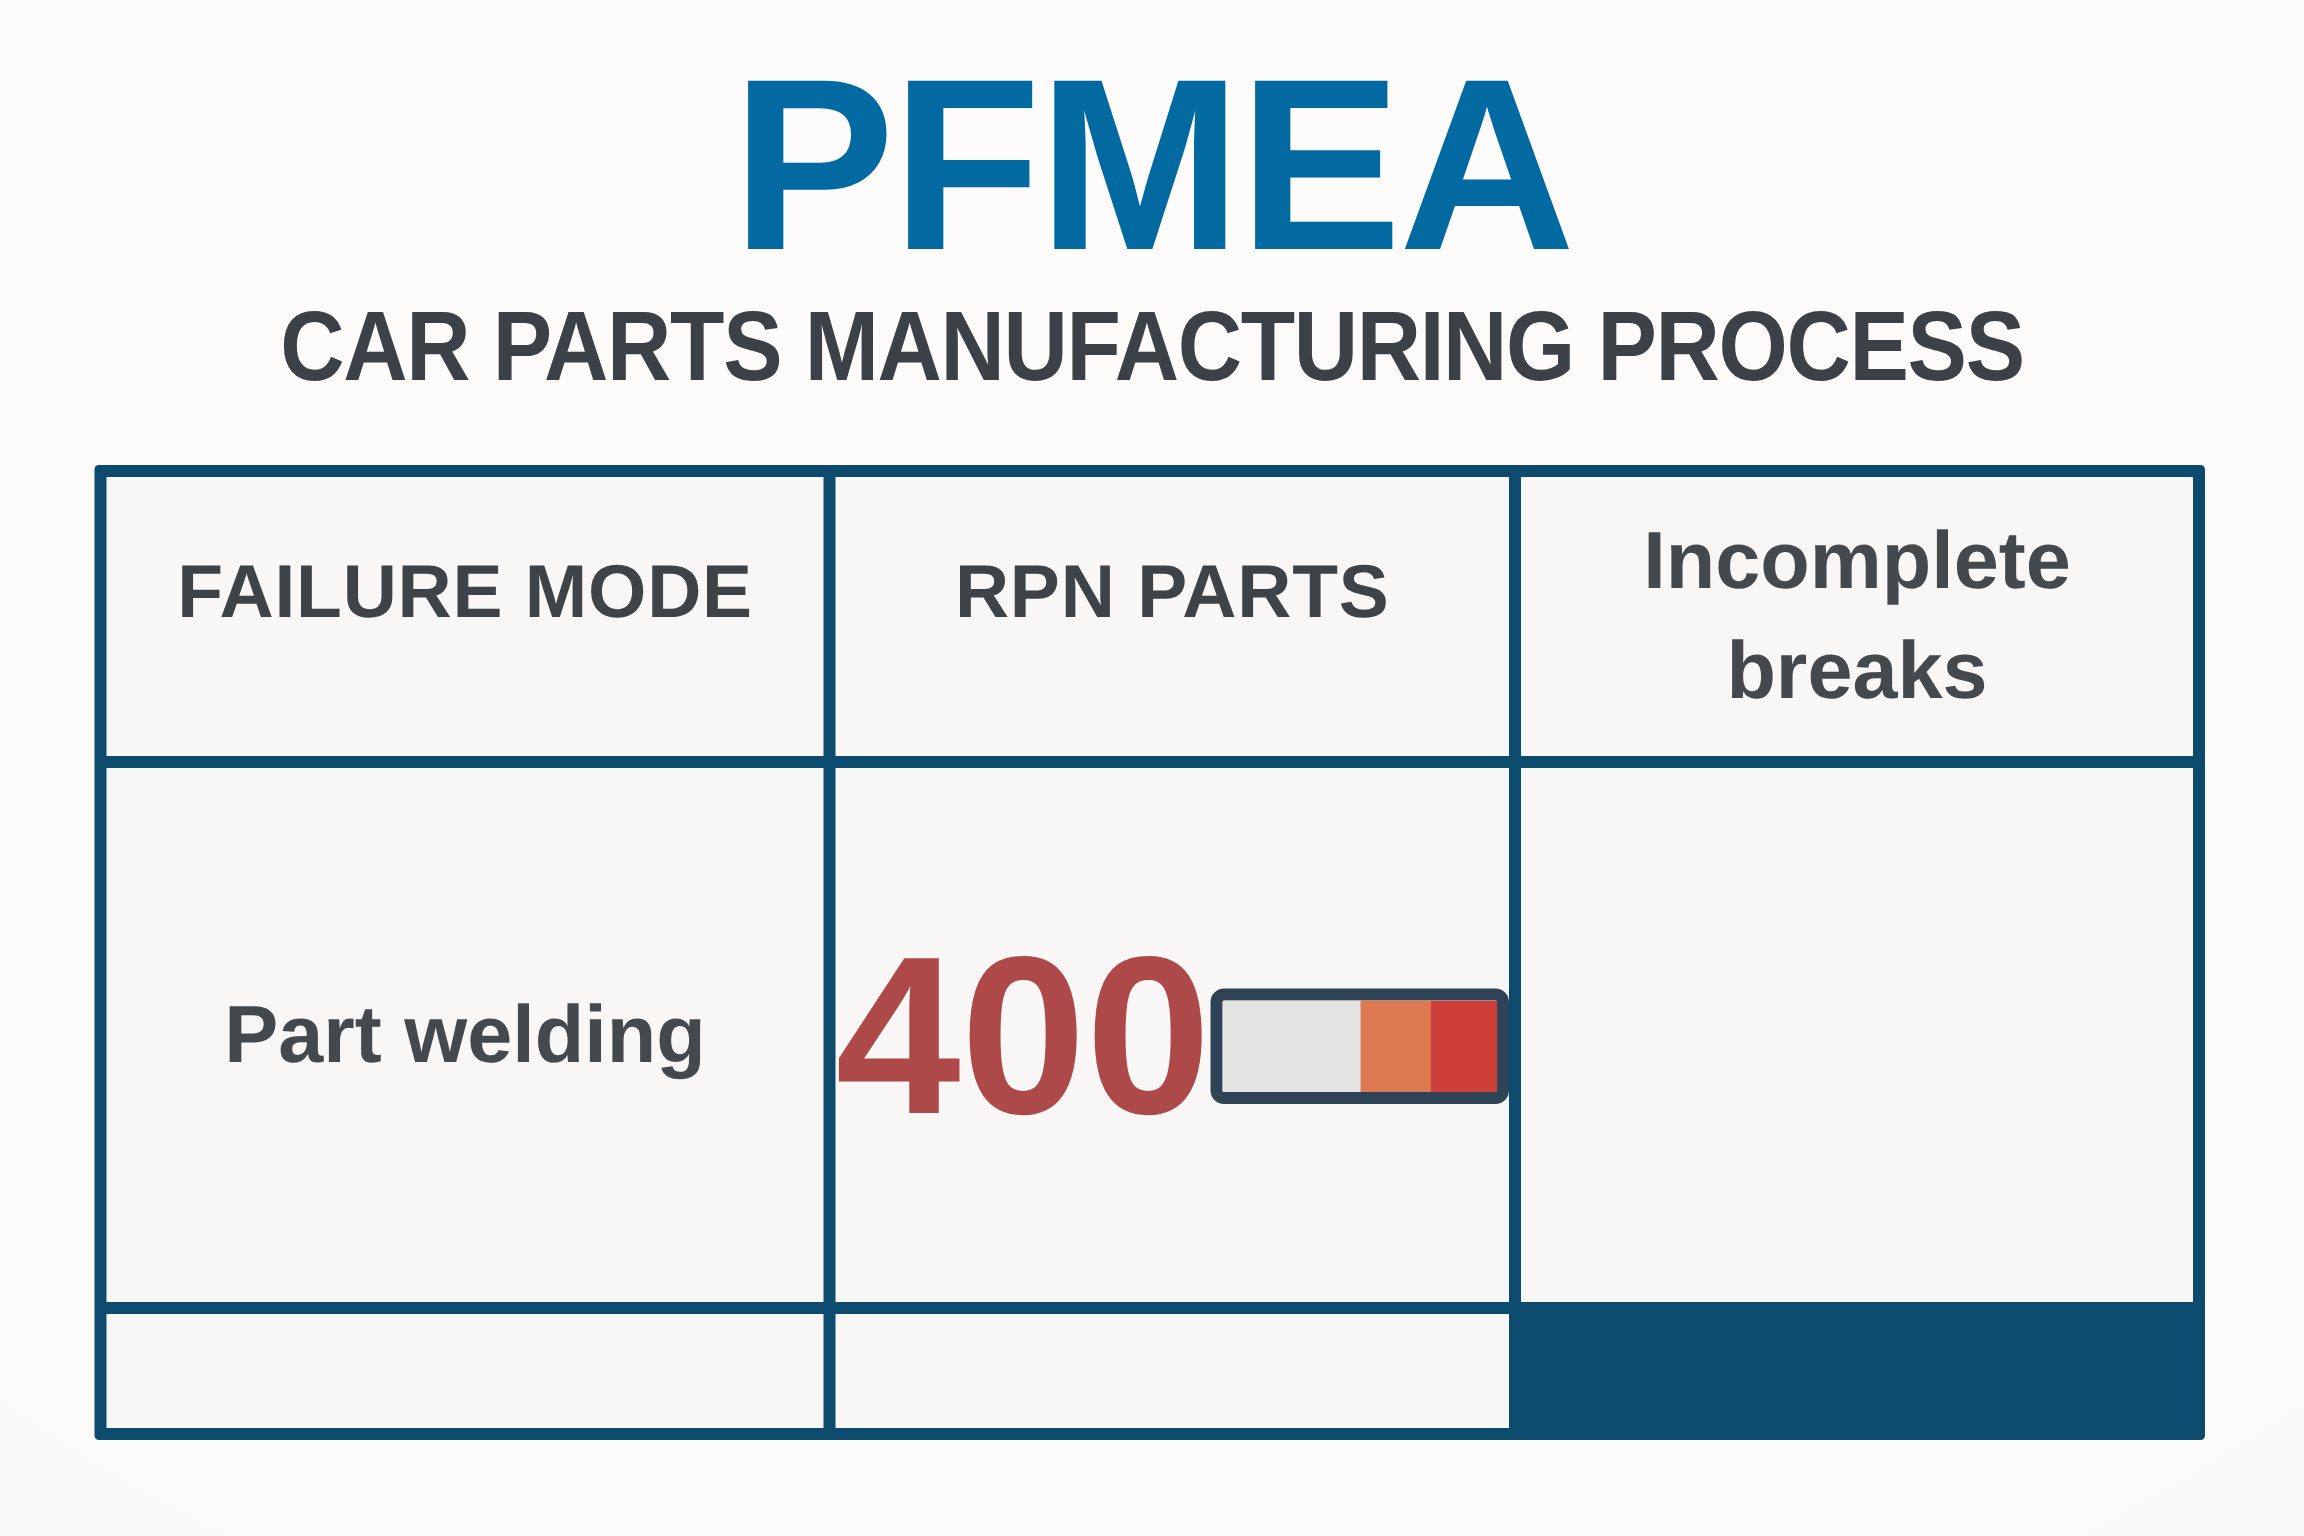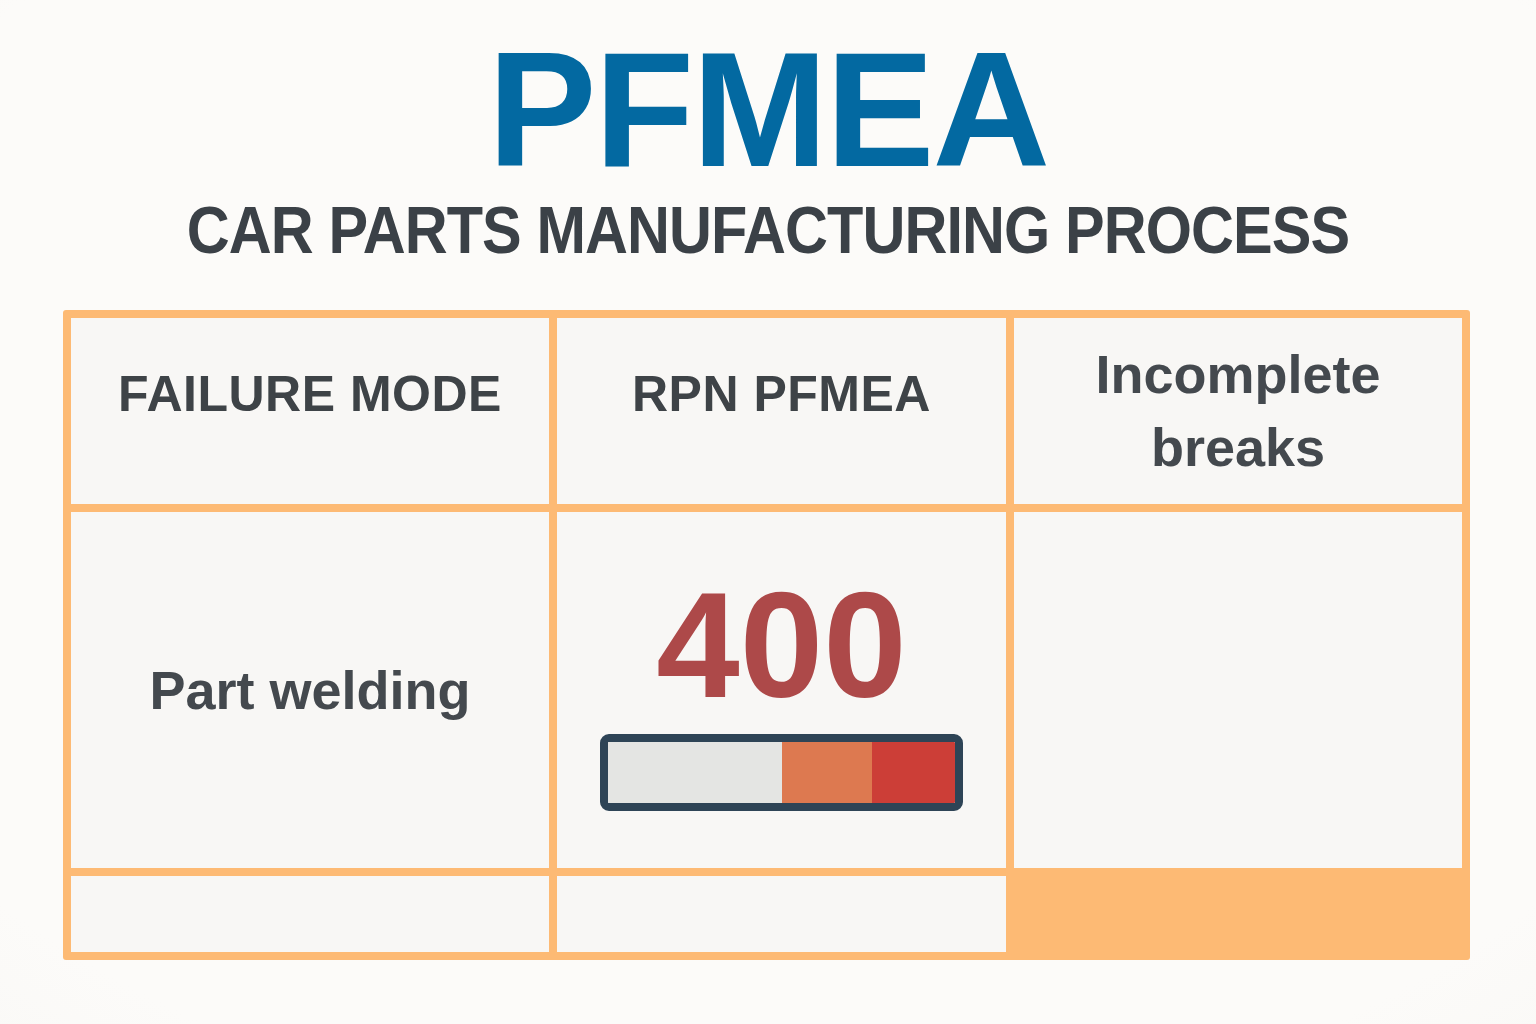--- a/index.html
+++ b/index.html
@@ -38,21 +38,21 @@
     color: #3b4147;
     transform: scaleX(0.90);
     transform-origin: 50% 0;
   }
   .pfmea-table {
     position: absolute;
     left: 63px;
     top: 310px;
     width: 1407px;
     height: 650px;
-    background: #fdba74;
+    background: #0c4a6e;
     border-radius: 3px;
     padding: 8px;
     display: grid;
     grid-template-columns: 478px 449px 448px;
     grid-template-rows: 186px 356px 76px;
     gap: 8px;
   }
   .cell {
     background: #f8f7f5;
     display: flex;
@@ -70,21 +70,21 @@
     color: #3e4347;
   }
   .cell.td {
     padding: 0 30px;
     font-size: 54px;
     line-height: 1.35;
     font-weight: bold;
     color: #44494e;
   }
   .cell.rpn {
-    flex-direction: column;
+    flex-direction: row;
     padding: 0;
   }
   .rpn-number {
     font-size: 150px;
     line-height: 1;
     font-weight: bold;
     color: #ad4949;
   }
   .rpn-bar {
     margin-top: 14px;
@@ -103,21 +103,21 @@
 
 <div class="page">
 
   <h1 class="title">PFMEA</h1>
 
   <div class="subtitle">CAR PARTS MANUFACTURING PROCESS</div>
 
   <div class="pfmea-table">
 
     <div class="cell th">FAILURE MODE</div>
-    <div class="cell th">RPN PFMEA</div>
+    <div class="cell th">RPN PARTS</div>
 
     <div class="cell td">
       <span>Incomplete breaks</span>
     </div>
     <div class="cell td">
       <span>Part welding</span>
     </div>
     <div class="cell td rpn">
       <div class="rpn-number">400</div>
       <div class="rpn-bar">

